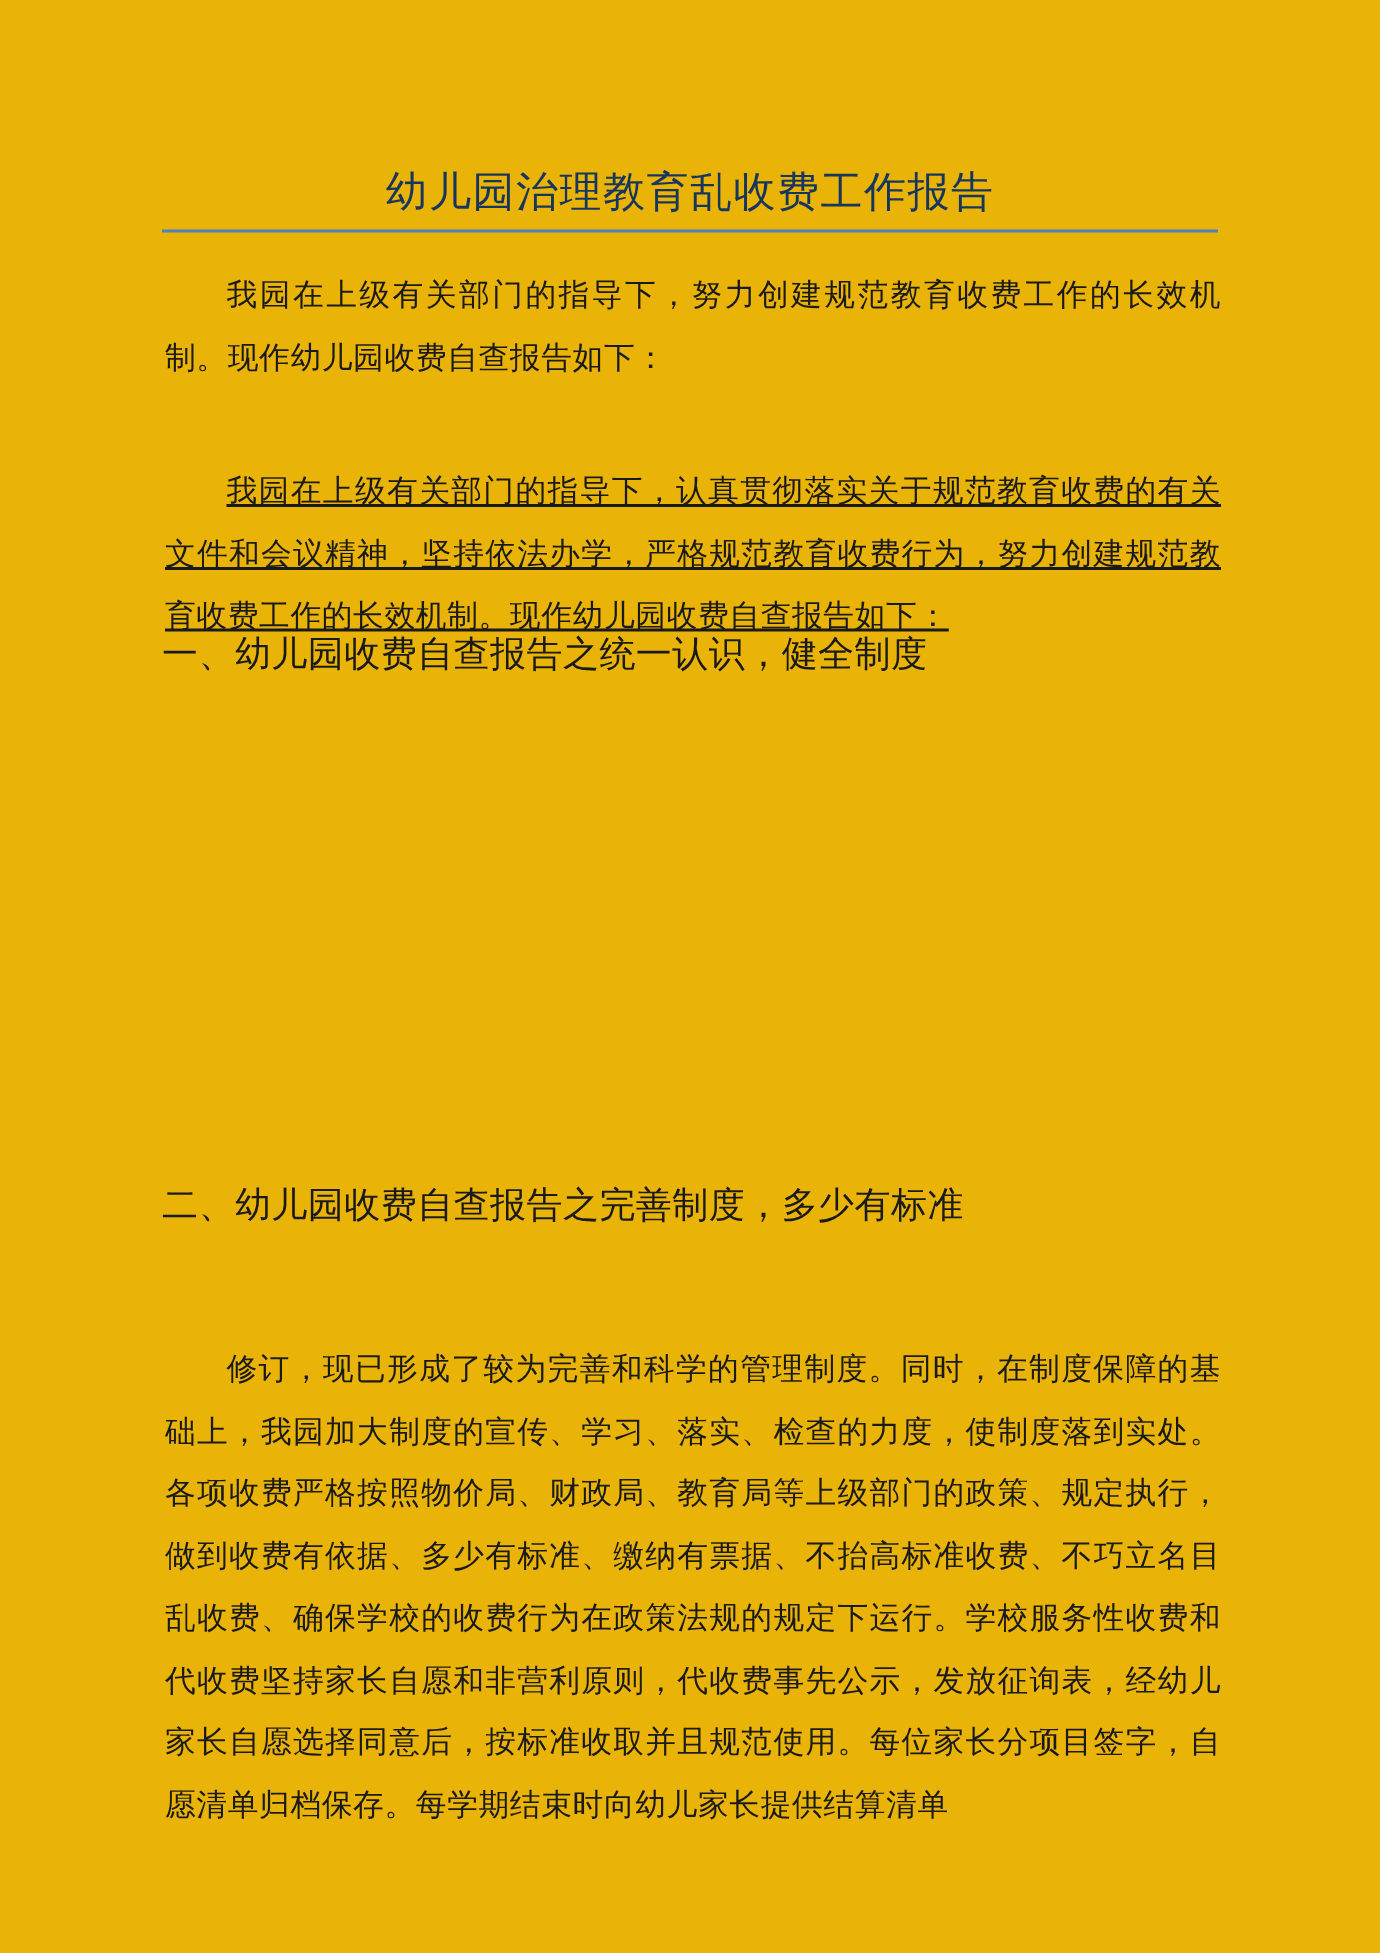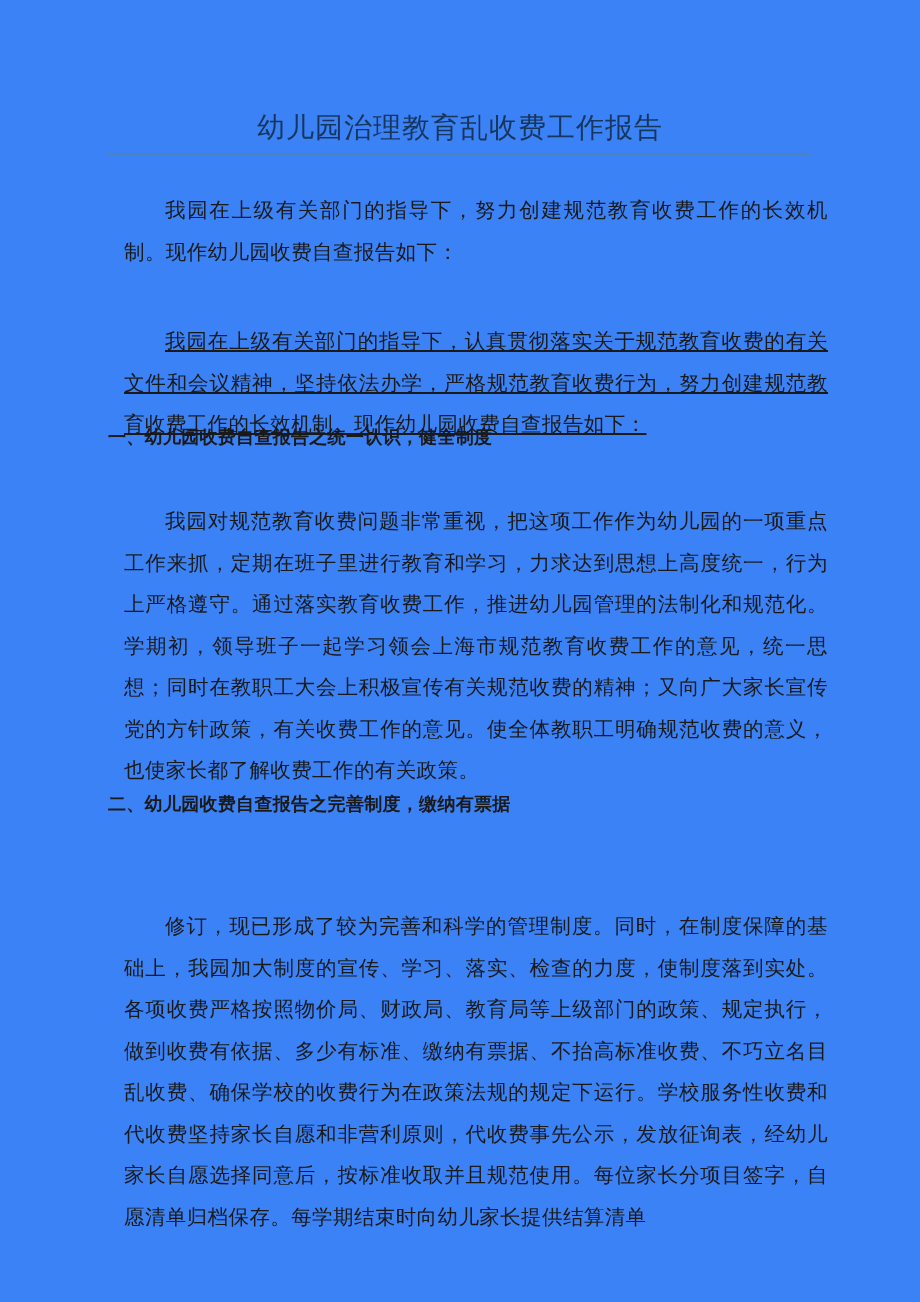--- a/index.html
+++ b/index.html
@@ -1,40 +1,39 @@
 <!DOCTYPE html>
 <html><head>
   <meta charset="utf-8">
   <style>
     html, body { margin: 0; padding: 0; background: #ffffff; }
     body { width: 920px; height: 1302px; position: relative; overflow: hidden;
       font-family: "DejaVu Serif", "Liberation Serif", serif; color: #1a1a1a; }
-    .page { position: absolute; left: 0; top: 0; width: 920px; height: 1302px; background: #3b82f6; }
+    .page { position: absolute; left: 0; top: 0; width: 920px; height: 1302px; background: #eab308; }
     .title { position: absolute; left: 108px; width: 704px; top: 108px; text-align: center;
       font-size: 28px; line-height: 40px; color: #17365d; letter-spacing: 1px; }
     .title-rule { position: absolute; left: 108px; width: 704px; top: 153px; height: 2px; background: #4f81bd; }
     .para { position: absolute; left: 108px; width: 704px; font-size: 20.5px; line-height: 41.5px;
-      text-align: justify; text-align-last: left; text-indent: 41px; margin: 16px; letter-spacing: 0.4px; }
-    .heading { position: absolute; left: 108px; width: 704px; font-size: 18px; line-height: 41px;
-      font-family: "DejaVu Sans", "Liberation Sans", sans-serif; font-weight: bold; margin: 0; letter-spacing: 0.3px; }
+      text-align: justify; text-align-last: left; text-indent: 41px; margin: 2px; letter-spacing: 0.4px; }
+    .heading { position: absolute; left: 108px; width: 704px; font-size: 24px; line-height: 41px;
+      font-family: "DejaVu Sans", "Liberation Sans", sans-serif; font-weight: normal; margin: 0; letter-spacing: 0.3px; }
     #p1 { top: 174px; }
     #p2 { top: 305px; text-decoration: underline; }
     #h1 { top: 416px; }
     #p3 { top: 485px; }
     #h2 { top: 783px; }
     #p4 { top: 890px; }
   </style>
 </head>
 <body>
 
 <div class="page">
   <div class="title" id="doc-title">幼儿园治理教育乱收费工作报告</div>
   <div class="title-rule"></div>
 
   <p class="para" id="p1">我园在上级有关部门的指导下，努力创建规范教育收费工作的长效机制。现作幼儿园收费自查报告如下：</p>
   <p class="para" id="p2">我园在上级有关部门的指导下，认真贯彻落实关于规范教育收费的有关文件和会议精神，坚持依法办学，严格规范教育收费行为，努力创建规范教育收费工作的长效机制。现作幼儿园收费自查报告如下：</p>
 
   <h2 class="heading" id="h1">一、幼儿园收费自查报告之统一认识，健全制度</h2>
-  <p class="para" id="p3">我园对规范教育收费问题非常重视，把这项工作作为幼儿园的一项重点工作来抓，定期在班子里进行教育和学习，力求达到思想上高度统一，行为上严格遵守。通过落实教育收费工作，推进幼儿园管理的法制化和规范化。学期初，领导班子一起学习领会上海市规范教育收费工作的意见，统一思想；同时在教职工大会上积极宣传有关规范收费的精神；又向广大家长宣传党的方针政策，有关收费工作的意见。使全体教职工明确规范收费的意义，也使家长都了解收费工作的有关政策。</p>
 
-  <h2 class="heading" id="h2">二、幼儿园收费自查报告之完善制度，缴纳有票据</h2>
+  <h2 class="heading" id="h2">二、幼儿园收费自查报告之完善制度，多少有标准</h2>
   <p class="para" id="p4">修订，现已形成了较为完善和科学的管理制度。同时，在制度保障的基础上，我园加大制度的宣传、学习、落实、检查的力度，使制度落到实处。各项收费严格按照物价局、财政局、教育局等上级部门的政策、规定执行，做到收费有依据、多少有标准、缴纳有票据、不抬高标准收费、不巧立名目乱收费、确保学校的收费行为在政策法规的规定下运行。学校服务性收费和代收费坚持家长自愿和非营利原则，代收费事先公示，发放征询表，经幼儿家长自愿选择同意后，按标准收取并且规范使用。每位家长分项目签字，自愿清单归档保存。每学期结束时向幼儿家长提供结算清单</p>
 </div>
 
 </body></html>

